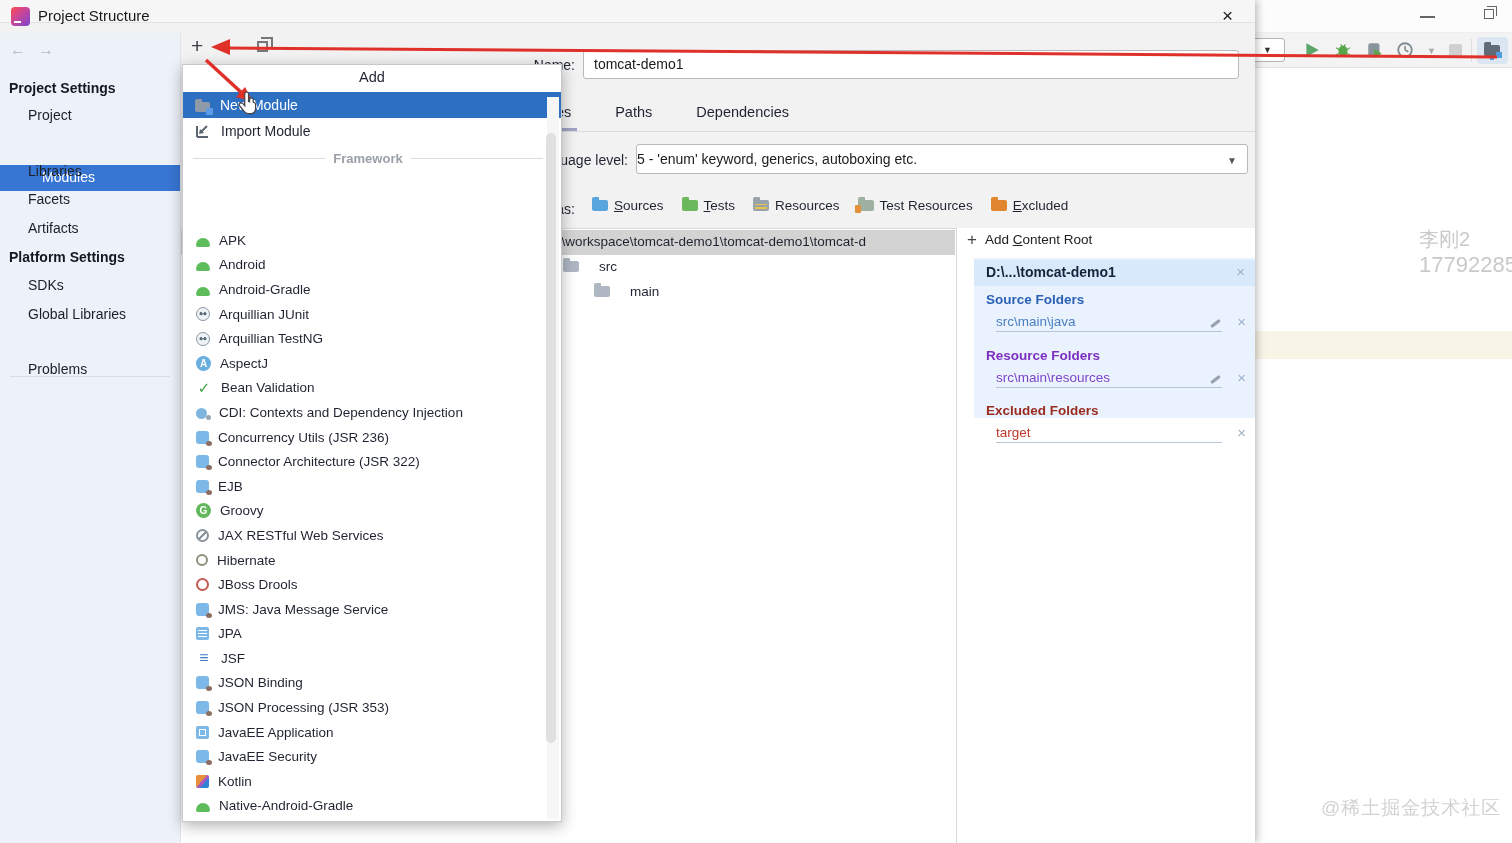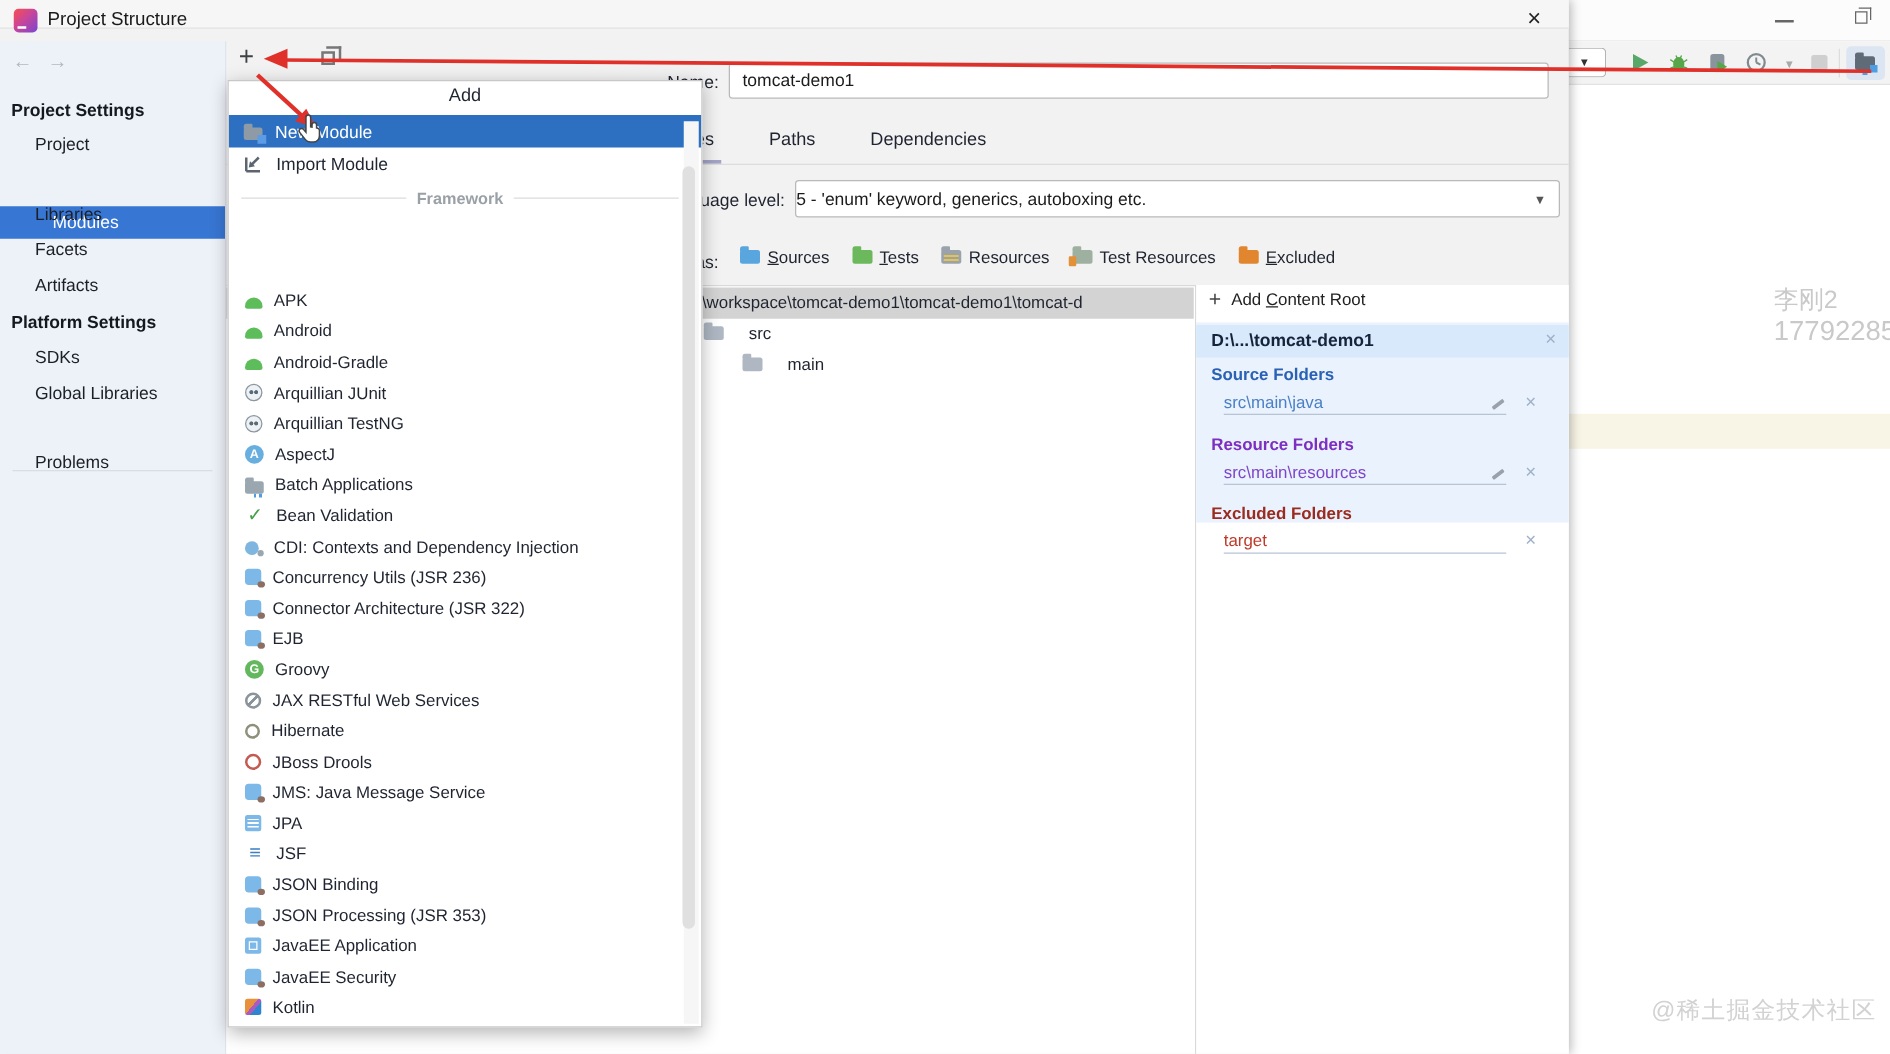--- a/index.html
+++ b/index.html
@@ -80,21 +80,21 @@
   
   .tree-panel { position:absolute; left:181px; top:228px; width:776px; bottom:0; background:#fff; border-top:1px solid #d9d9d9; border-right:1px solid #d9d9d9; }
   .path-row { position:absolute; left:0; right:1px; top:1px; height:25px; background:#d3d3d3; font-size:13.5px; color:#1f2430; padding:4px 0 0 367px; white-space:nowrap; overflow:hidden; }
   .tree-row { position:absolute; display:flex; align-items:center; gap:20px; font-size:13.5px; color:#1f2430; }
   .chev { color:#8a8a8a; font-size:12px; transform:scaleY(1.4); }
 
   
   .root-panel { position:absolute; left:957px; top:228px; width:298px; bottom:0; background:#fff; }
   .acr-row { position:absolute; top:4px; left:10px; display:flex; gap:8px; font-size:13.5px; color:#222; align-items:center; }
   .acr-row .plus { font-size:17px; color:#444; line-height:14px; }
-  .blue-wrap { position:absolute; top:30px; left:0; right:0; height:160px; background:#e9f2fd; }
+  .blue-wrap { position:absolute; top:30px; left:17px; right:0; height:160px; background:#e9f2fd; }
   .root-row { position:absolute; top:2px; left:0; right:0; height:26px; background:#d8e9fb; }
   .root-row b { position:absolute; left:12px; top:4px; font-size:14px; color:#15233b; }
   .xbtn { color:#9fb0c8; font-size:15px; line-height:14px; }
   .rp-x { position:absolute; right:10px; top:5px; }
   .sec-title { position:absolute; left:12px; font-size:13.5px; font-weight:bold; }
   .sec-item { position:absolute; left:22px; width:254px; height:20px; font-size:13.5px; }
   .sec-item .path { display:inline-block; border-bottom:1px solid #b6c4d6; min-width:226px; padding-bottom:2px; }
   .pencil { position:absolute; right:28px; top:4px; width:13px; height:10px; }
   .pencil::before { content:""; position:absolute; left:1px; top:4px; width:11px; height:3px; background:#98a2ad; transform:rotate(-38deg); border-radius:1px; }
   .sec-item .xbtn { position:absolute; right:4px; top:1px; }
@@ -346,24 +346,20 @@
         </div>
       <div class="fw-row">
           <span class="fwi" data-icon="alien"></span>
           <span>Arquillian TestNG</span>
         </div>
       <div class="fw-row">
           <span class="fwi" data-icon="aspectj"></span>
           <span>AspectJ</span>
         </div>
       <div class="fw-row">
-          <span class="fwi" data-icon="batch"></span>
-          <span>Batch Applications</span>
-        </div>
-      <div class="fw-row">
           <span class="fwi" data-icon="bean"></span>
           <span>Bean Validation</span>
         </div>
       <div class="fw-row">
           <span class="fwi" data-icon="cdi"></span>
           <span>CDI: Contexts and Dependency Injection</span>
         </div>
       <div class="fw-row">
           <span class="fwi" data-icon="jee"></span>
           <span>Concurrency Utils (JSR 236)</span>

